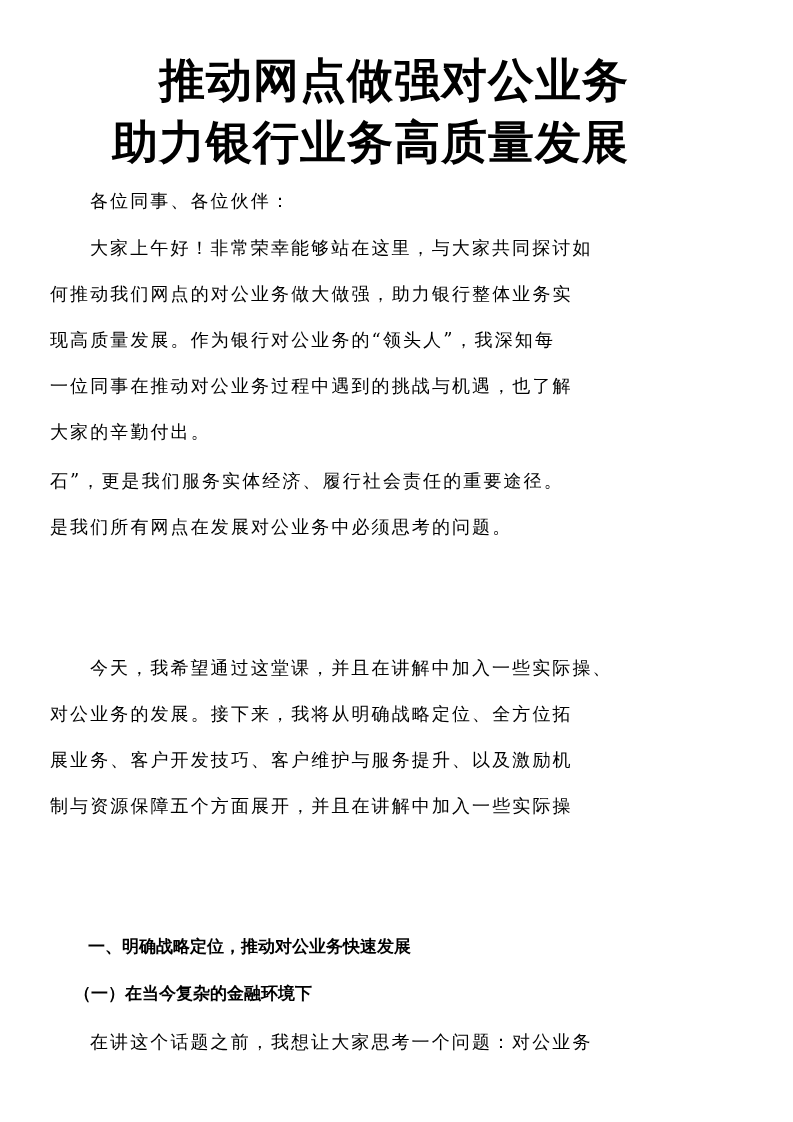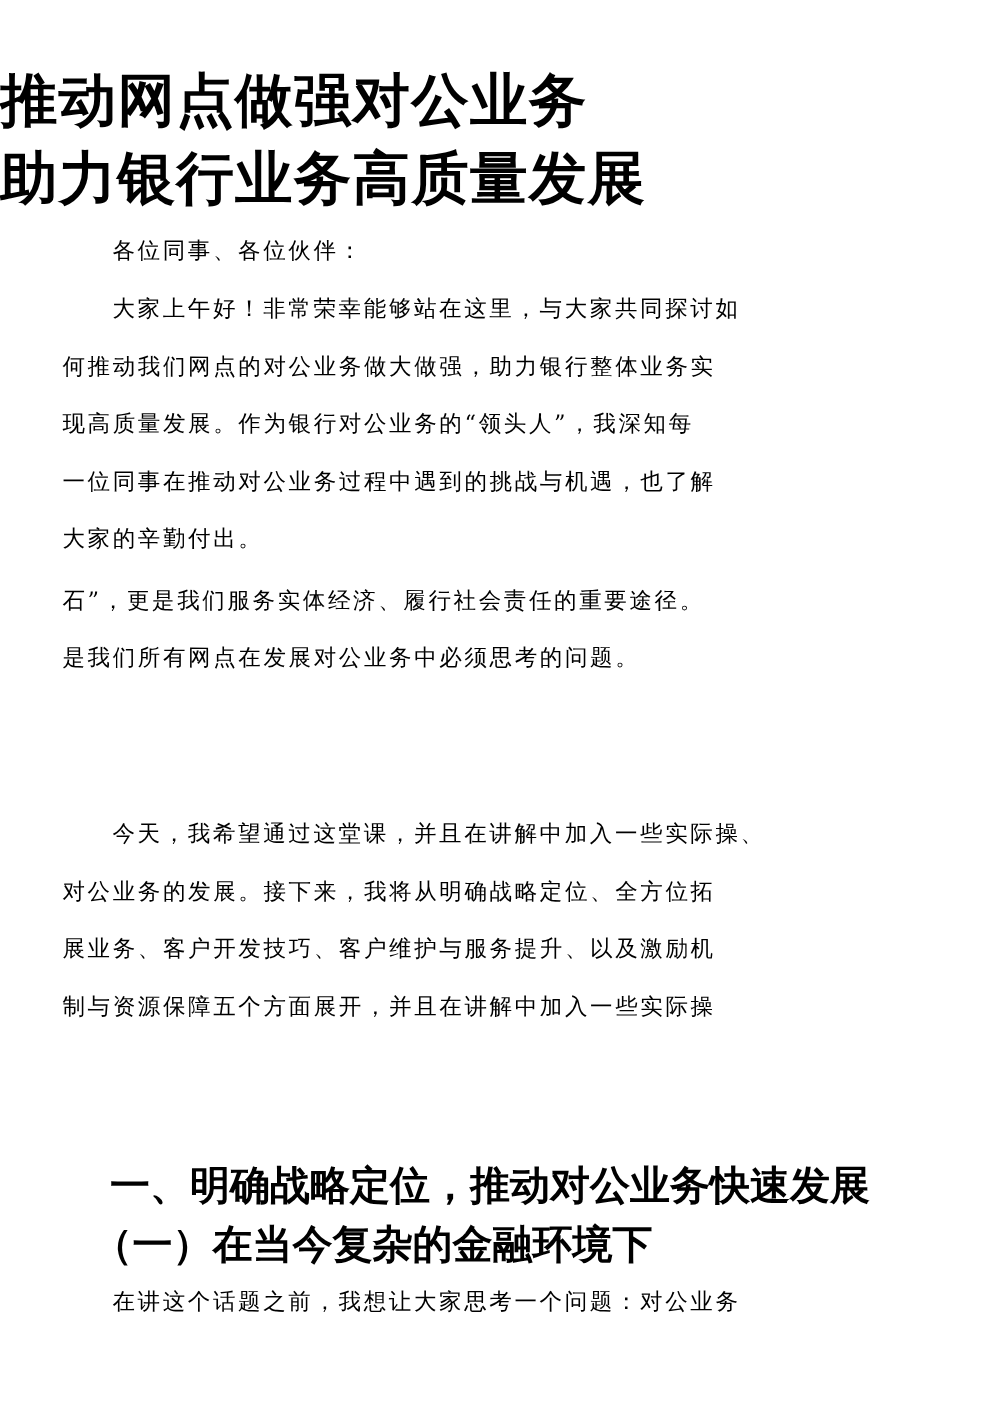--- a/index.html
+++ b/index.html
@@ -1,36 +1,36 @@
 <!DOCTYPE html>
 <html><head>
   <meta charset="utf-8">
   <style>
     html, body { margin: 0; padding: 0; background: #ffffff; }
     body { width: 793px; height: 1122px; overflow: hidden; position: relative; color: #000; }
     .page { position: absolute; left: 0; top: 0; width: 793px; height: 1122px; }
     .title {
-      position: absolute; left: 0; width: 629px; text-align: left;
+      position: absolute; left: 0; width: 629px; text-align: right;
       font-family: "DejaVu Sans", "Liberation Sans", sans-serif;
       font-size: 46px; font-weight: bold; line-height: 56px; letter-spacing: 1px;
     }
     .title.l1 { top: 52px; }
     .title.l2 { top: 114px; }
     .body-text {
       position: absolute; left: 50px; width: 696px;
       font-family: "DejaVu Serif", "Liberation Serif", serif;
       font-size: 18px; line-height: 46px; letter-spacing: 2.1px;
       text-align: justify;
     }
     .line { display: block; white-space: nowrap; height: 46px; }
     .indent { padding-left: 40px; }
     .heading {
       position: absolute; left: 88px;
-      font-family: Liberation Sans, sans-serif;
-      font-size: 32px; font-weight: bold; line-height: 40px;
+      font-family: Liberation Mono, monospace;
+      font-size: 17px; font-weight: bold; line-height: 40px;
     }
     .heading2 { left: 74px; }
   </style>
 </head>
 <body>
 
 <div class="page">
 
   <div class="title l1">推动网点做强对公业务</div>
   <div class="title l2">助力银行业务高质量发展</div>

